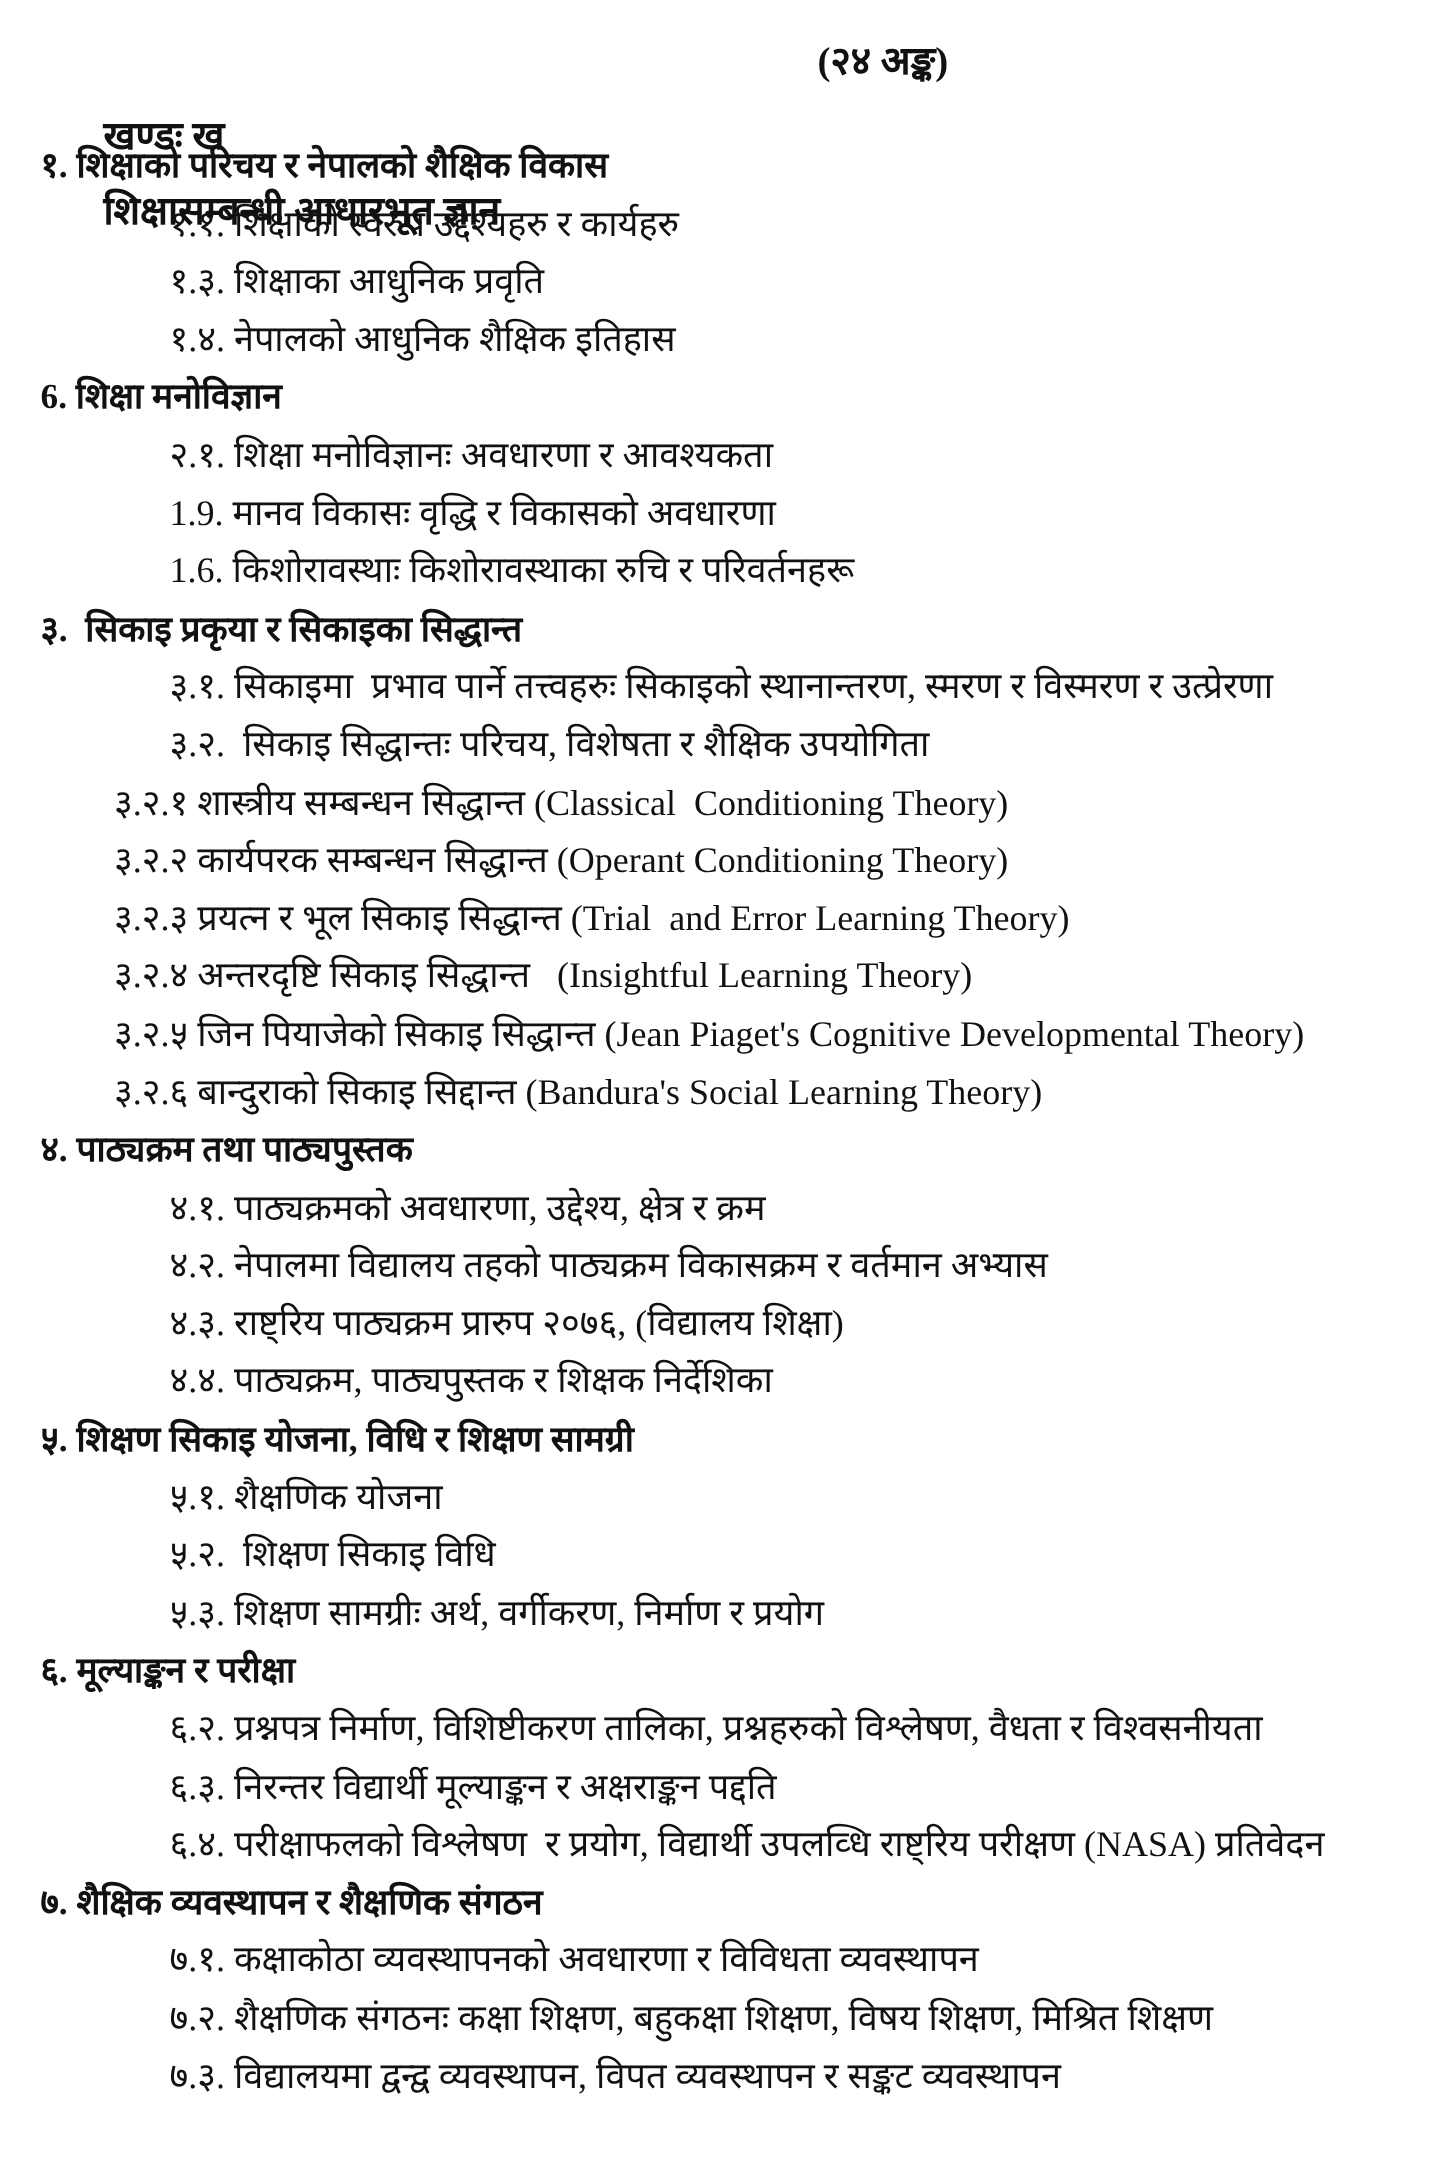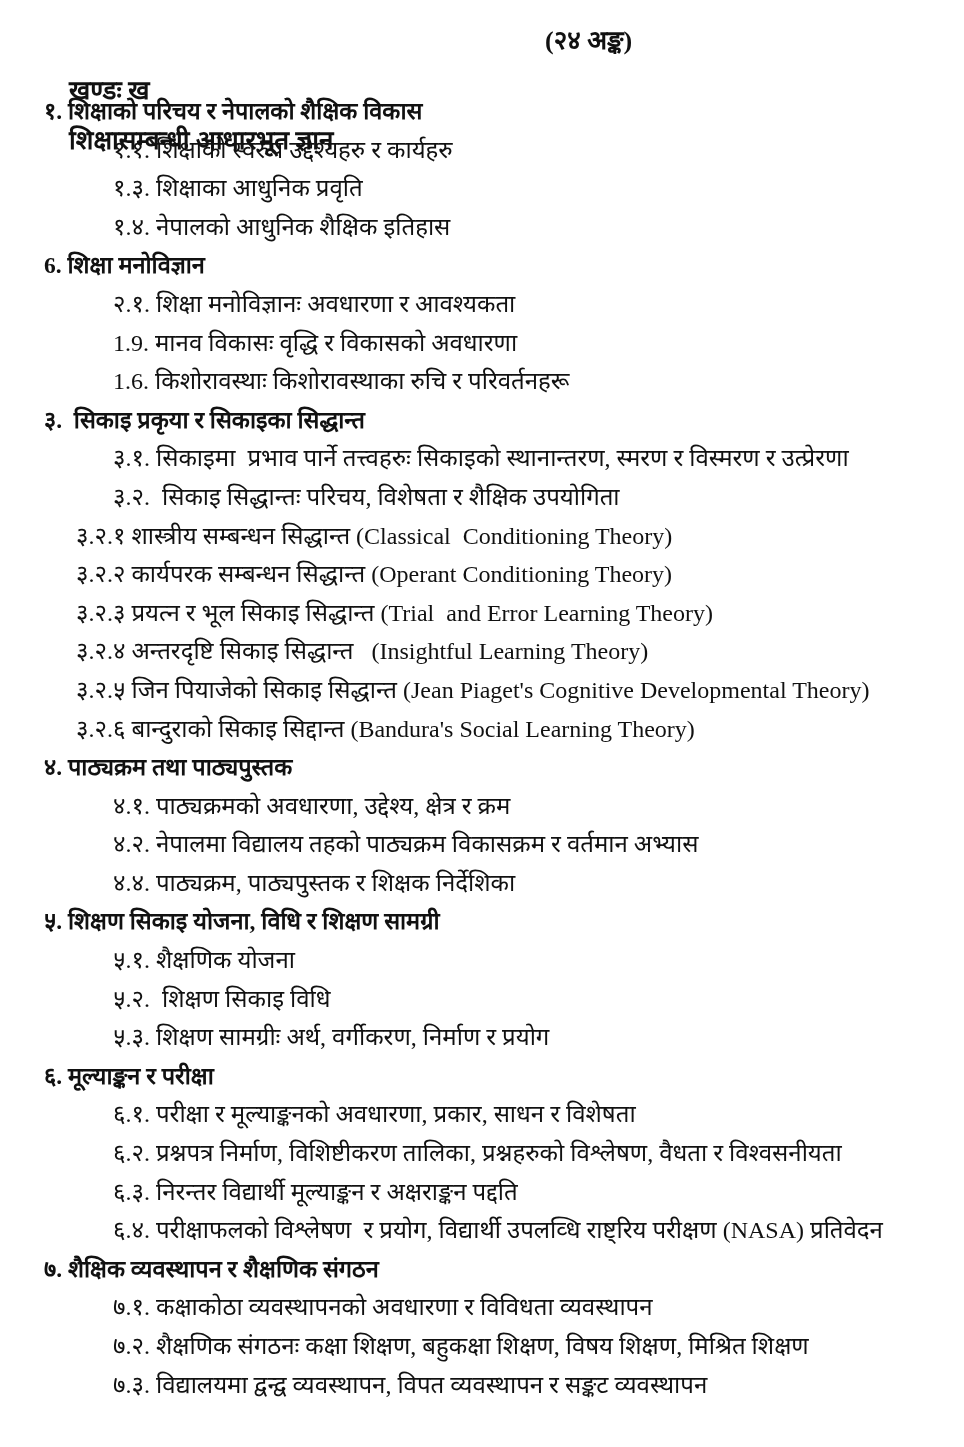--- a/index.html
+++ b/index.html
@@ -45,21 +45,21 @@
   }
   .line {
     line-height: 38.6px;
     height: 38.6px;
     font-size: 24px;
     white-space: pre;
     overflow: visible;
   }
   .heading {
     font-weight: 700;
-    padding-left: 44px;
+    padding-left: 27px;
     font-size: 23.5px;
   }
   .lvl2 {
     padding-left: 113px;
   }
   .lvl3 {
     padding-left: 76px;
   }
 </style>
 </head>
@@ -88,27 +88,27 @@
       <div class="line lvl2">३.२.  सिकाइ सिद्धान्तः परिचय, विशेषता र शैक्षिक उपयोगिता</div>
       <div class="line lvl3">३.२.१ शास्त्रीय सम्बन्धन सिद्धान्त (Classical  Conditioning Theory)</div>
       <div class="line lvl3">३.२.२ कार्यपरक सम्बन्धन सिद्धान्त (Operant Conditioning Theory)</div>
       <div class="line lvl3">३.२.३ प्रयत्न र भूल सिकाइ सिद्धान्त (Trial  and Error Learning Theory)</div>
       <div class="line lvl3">३.२.४ अन्तरदृष्टि सिकाइ सिद्धान्त   (Insightful Learning Theory)</div>
       <div class="line lvl3">३.२.५ जिन पियाजेको सिकाइ सिद्धान्त (Jean Piaget's Cognitive Developmental Theory)</div>
       <div class="line lvl3">३.२.६ बान्दुराको सिकाइ सिद्दान्त (Bandura's Social Learning Theory)</div>
       <div class="line heading">४. पाठ्यक्रम तथा पाठ्यपुस्तक</div>
       <div class="line lvl2">४.१. पाठ्यक्रमको अवधारणा, उद्देश्य, क्षेत्र र क्रम</div>
       <div class="line lvl2">४.२. नेपालमा विद्यालय तहको पाठ्यक्रम विकासक्रम र वर्तमान अभ्यास</div>
+      <div class="line lvl2">४.३. राष्ट्रिय पाठ्यक्रम प्रारुप २०७६, (विद्यालय शिक्षा)</div>
       <div class="line lvl2">४.४. पाठ्यक्रम, पाठ्यपुस्तक र शिक्षक निर्देशिका</div>
       <div class="line heading">५. शिक्षण सिकाइ योजना, विधि र शिक्षण सामग्री</div>
       <div class="line lvl2">५.१. शैक्षणिक योजना</div>
       <div class="line lvl2">५.२.  शिक्षण सिकाइ विधि</div>
       <div class="line lvl2">५.३. शिक्षण सामग्रीः अर्थ, वर्गीकरण, निर्माण र प्रयोग</div>
       <div class="line heading">६. मूल्याङ्कन र परीक्षा</div>
-      <div class="line lvl2">६.१. परीक्षा र मूल्याङ्कनको अवधारणा, प्रकार, साधन र विशेषता</div>
       <div class="line lvl2">६.२. प्रश्नपत्र निर्माण, विशिष्टीकरण तालिका, प्रश्नहरुको विश्लेषण, वैधता र विश्वसनीयता</div>
       <div class="line lvl2">६.३. निरन्तर विद्यार्थी मूल्याङ्कन र अक्षराङ्कन पद्दति</div>
       <div class="line lvl2">६.४. परीक्षाफलको विश्लेषण  र प्रयोग, विद्यार्थी उपलव्धि राष्ट्रिय परीक्षण (NASA) प्रतिवेदन</div>
       <div class="line heading">७. शैक्षिक व्यवस्थापन र शैक्षणिक संगठन</div>
       <div class="line lvl2">७.१. कक्षाकोठा व्यवस्थापनको अवधारणा र विविधता व्यवस्थापन</div>
       <div class="line lvl2">७.२. शैक्षणिक संगठनः कक्षा शिक्षण, बहुकक्षा शिक्षण, विषय शिक्षण, मिश्रित शिक्षण</div>
       <div class="line lvl2">७.३. विद्यालयमा द्वन्द्व व्यवस्थापन, विपत व्यवस्थापन र सङ्कट व्यवस्थापन</div>
     </div>
 </div>
 

